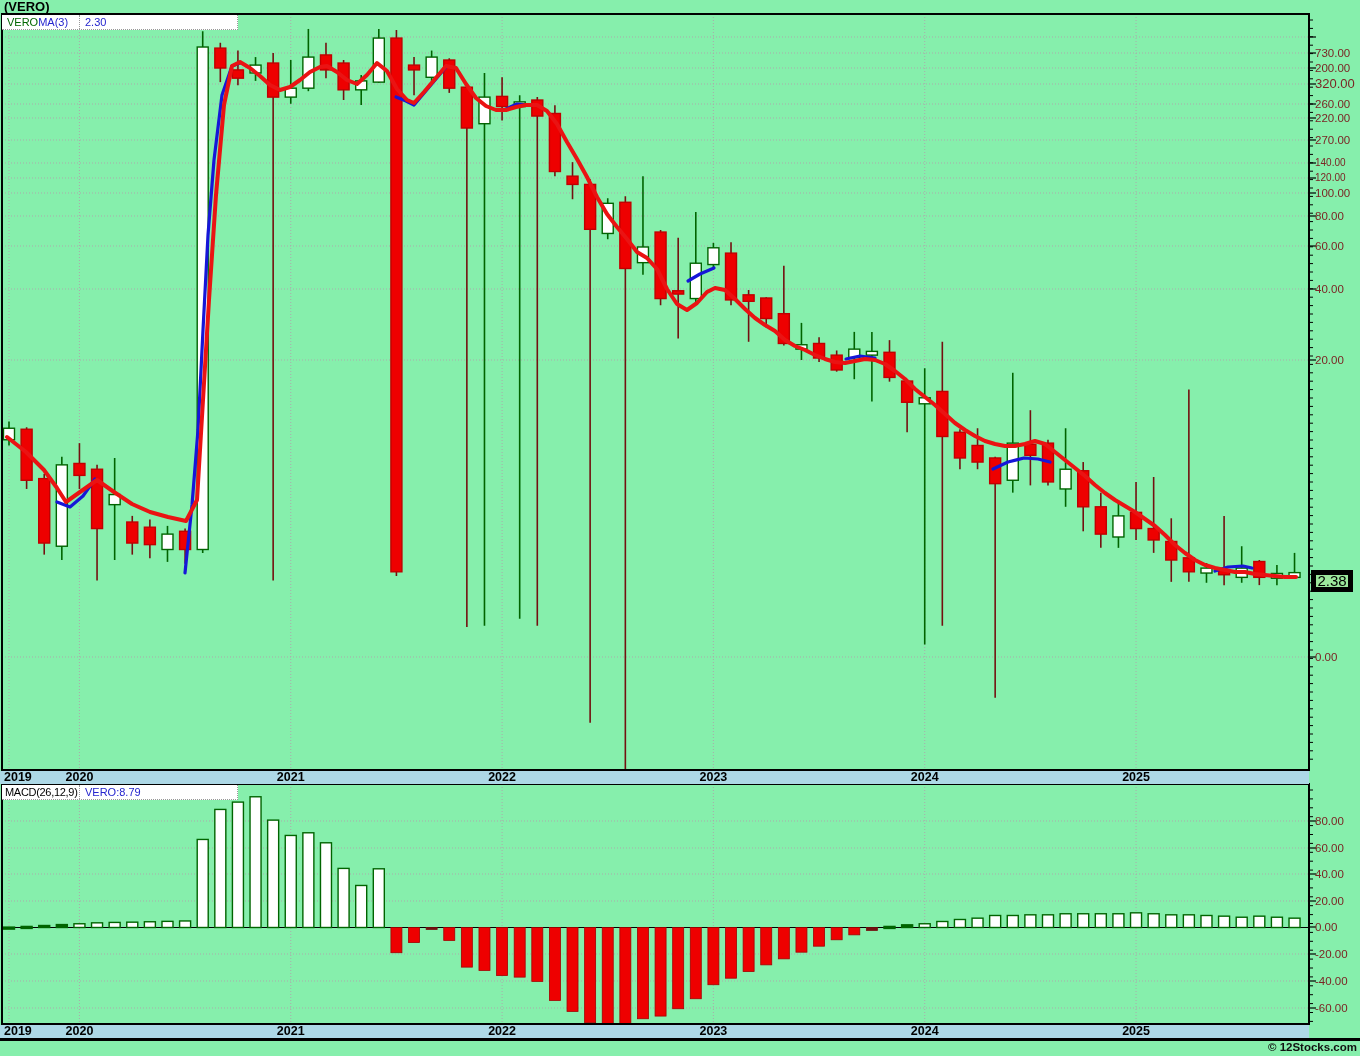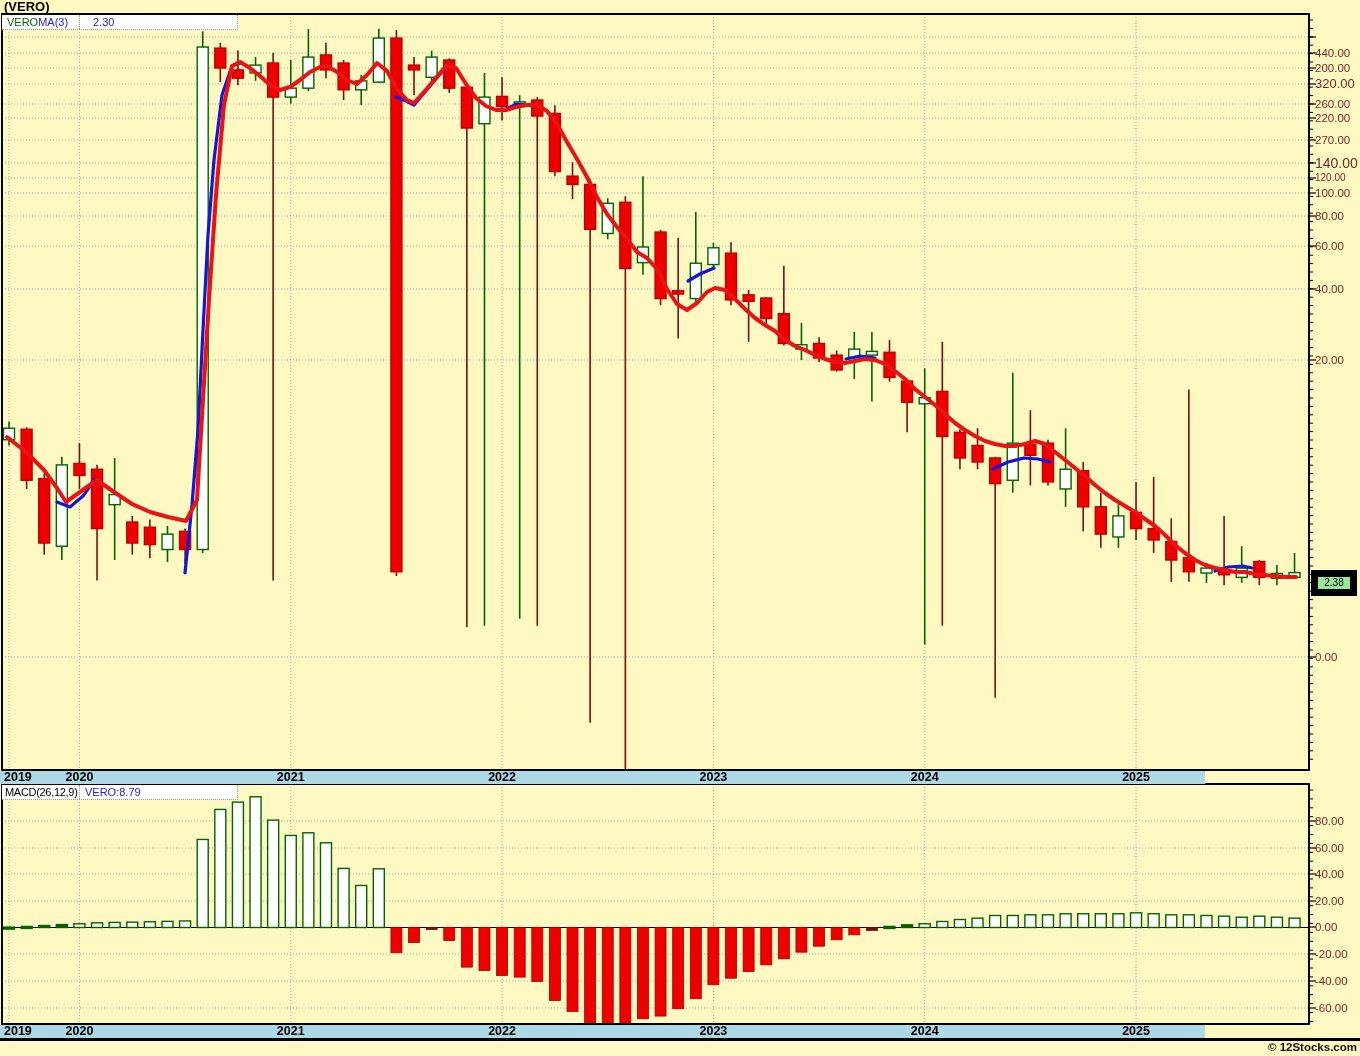--- a/index.html
+++ b/index.html
@@ -1,33 +1,33 @@
 <!DOCTYPE html>
 <html><head>
 <meta charset="utf-8">
 <style>
   html,body{margin:0;padding:0;width:1360px;height:1056px;background:#fff;overflow:hidden;
     font-family:"Liberation Sans", sans-serif;}
-  #stage{position:relative;width:1360px;height:1056px;background:#fef9c3;}
+  #stage{position:relative;width:1360px;height:1056px;background:#86efac;}
   #chart-svg{position:absolute;left:0;top:0;}
   .abs{position:absolute;}
   #page-title{left:4px;top:-1px;font-size:13px;font-weight:bold;color:#000;white-space:nowrap;}
   .legend-box{left:2px;height:14px;display:flex;align-items:center;font-size:11px;
     border-right:1px dotted #999;border-bottom:1px dotted #999;background:#fff;width:235px;}
   .legend-cell1{width:77px;border-right:1px dotted #999;height:14px;display:flex;align-items:center;white-space:nowrap;}
   .legend-cell2{padding-left:5px;white-space:nowrap;}
   .sym{color:#006600;margin-left:5px;}
   .ma-lbl{color:#2424CE;}
   .ma-val{color:#2424CE;}
   .macd-lbl{color:#000;margin-left:3px;letter-spacing:-0.3px;}
-  .strip{left:0;width:1205px;background:#ADD8E6;height:13px;}
+  .strip{left:0;width:1309px;background:#ADD8E6;height:13px;}
   .year-label{top:0;font-size:12.5px;font-weight:bold;color:#000;width:40px;text-align:center;
     white-space:nowrap;line-height:13px;}
-  #price-tag{left:1311px;width:32px;height:12px;border:7px solid #000000;background:#9CE79C;
-    color:#000;font-size:10px;line-height:12px;text-align:center;}
+  #price-tag{left:1311px;width:32px;height:12px;border:5px solid #000000;background:#9CE79C;
+    color:#000;font-size:15px;line-height:12px;text-align:center;}
   #black-bar{left:0;top:1038px;width:1360px;height:3px;background:#000;}
   #credit{top:1041px;right:3px;font-size:11.5px;font-weight:bold;color:#111;white-space:nowrap;}
 </style>
 </head>
 <body>
 
 <div id="stage">
   <svg id="chart-svg" width="1360" height="1056">
       <defs>
         <clipPath id="clip1">
@@ -449,21 +449,21 @@
       <line x1="1309" y1="874" x2="1316" y2="874" stroke="#000" stroke-width="1.2"></line>
       <line x1="1309" y1="901" x2="1316" y2="901" stroke="#000" stroke-width="1.2"></line>
       <line x1="1309" y1="927" x2="1316" y2="927" stroke="#000" stroke-width="1.2"></line>
       <line x1="1309" y1="954" x2="1316" y2="954" stroke="#000" stroke-width="1.2"></line>
       <line x1="1309" y1="981" x2="1316" y2="981" stroke="#000" stroke-width="1.2"></line>
       <line x1="1309" y1="1008" x2="1316" y2="1008" stroke="#000" stroke-width="1.2"></line>
     </svg>
 
   <div id="page-title" class="abs">(VERO)</div>
 
-  <div class="legend-box abs" style="top:15px;gap:8px;">
+  <div class="legend-box abs" style="top:15px;">
     <span class="legend-cell1">
       <span class="sym">VERO</span>
       <span class="ma-lbl">MA(3)</span>
     </span>
     <span class="legend-cell2 ma-val">2.30</span>
   </div>
 
   <div class="legend-box abs" style="top:785px;">
     <span class="legend-cell1">
       <span class="macd-lbl">MACD(26,12,9)</span>
@@ -489,27 +489,27 @@
       <div class="abs year-label" style="left: 904.72px;">2024</div>
       <div class="abs year-label" style="left: 1116.04px;">2025</div>
     </div>
   <div id="black-bar" class="abs"></div>
 
   <div id="price-tag" class="abs" style="top:570px;">2.38</div>
   <div id="credit" class="abs">© 12Stocks.com</div>
 
   <div id="labels-layer">
       <div class="abs" style="left: 1315px; top: 31px; font-size: 11.5px; color: rgb(123, 36, 36); line-height: 12px; margin-left: 48px;">520.00</div>
-      <div class="abs" style="left: 1315px; top: 47px; font-size: 11.5px; color: rgb(123, 36, 36); line-height: 12px;">440.00</div>
+      <div class="abs" style="left: 1315px; top: 47px; font-size: 11.5px; color: rgb(123, 36, 36); line-height: 12px;">730.00</div>
       <div class="abs" style="left: 1315px; top: 62px; font-size: 11.5px; color: rgb(123, 36, 36); line-height: 12px;">200.00</div>
       <div class="abs" style="left: 1315px; top: 78px; font-size: 13px; color: rgb(123, 36, 36); line-height: 12px;">320.00</div>
       <div class="abs" style="left: 1315px; top: 98px; font-size: 11.5px; color: rgb(123, 36, 36); line-height: 12px;">260.00</div>
       <div class="abs" style="left: 1315px; top: 112px; font-size: 11.5px; color: rgb(123, 36, 36); line-height: 12px;">220.00</div>
       <div class="abs" style="left: 1315px; top: 134px; font-size: 11.5px; color: rgb(123, 36, 36); line-height: 12px;">270.00</div>
-      <div class="abs" style="left: 1315px; top: 157px; font-size: 14px; color: rgb(123, 36, 36); line-height: 12px;">140.00</div>
+      <div class="abs" style="left: 1315px; top: 157px; font-size: 10px; color: rgb(123, 36, 36); line-height: 12px;">140.00</div>
       <div class="abs" style="left: 1315px; top: 172px; font-size: 10px; color: rgb(123, 36, 36); line-height: 12px;">120.00</div>
       <div class="abs" style="left: 1315px; top: 187px; font-size: 11.5px; color: rgb(123, 36, 36); line-height: 12px;">100.00</div>
       <div class="abs" style="left: 1315px; top: 210px; font-size: 11.5px; color: rgb(123, 36, 36); line-height: 12px;">80.00</div>
       <div class="abs" style="left: 1315px; top: 240px; font-size: 11.5px; color: rgb(123, 36, 36); line-height: 12px;">60.00</div>
       <div class="abs" style="left: 1315px; top: 283px; font-size: 11.5px; color: rgb(123, 36, 36); line-height: 12px;">40.00</div>
       <div class="abs" style="left: 1315px; top: 354px; font-size: 11.5px; color: rgb(123, 36, 36); line-height: 12px;">20.00</div>
       <div class="abs" style="left: 1315px; top: 651px; font-size: 11.5px; color: rgb(123, 36, 36); line-height: 12px;">0.00</div>
       <div class="abs" style="left: 1315px; top: 815px; font-size: 11.5px; color: rgb(123, 36, 36); line-height: 12px;">80.00</div>
       <div class="abs" style="left: 1315px; top: 842px; font-size: 11.5px; color: rgb(123, 36, 36); line-height: 12px;">60.00</div>
       <div class="abs" style="left: 1315px; top: 868px; font-size: 11.5px; color: rgb(123, 36, 36); line-height: 12px;">40.00</div>

